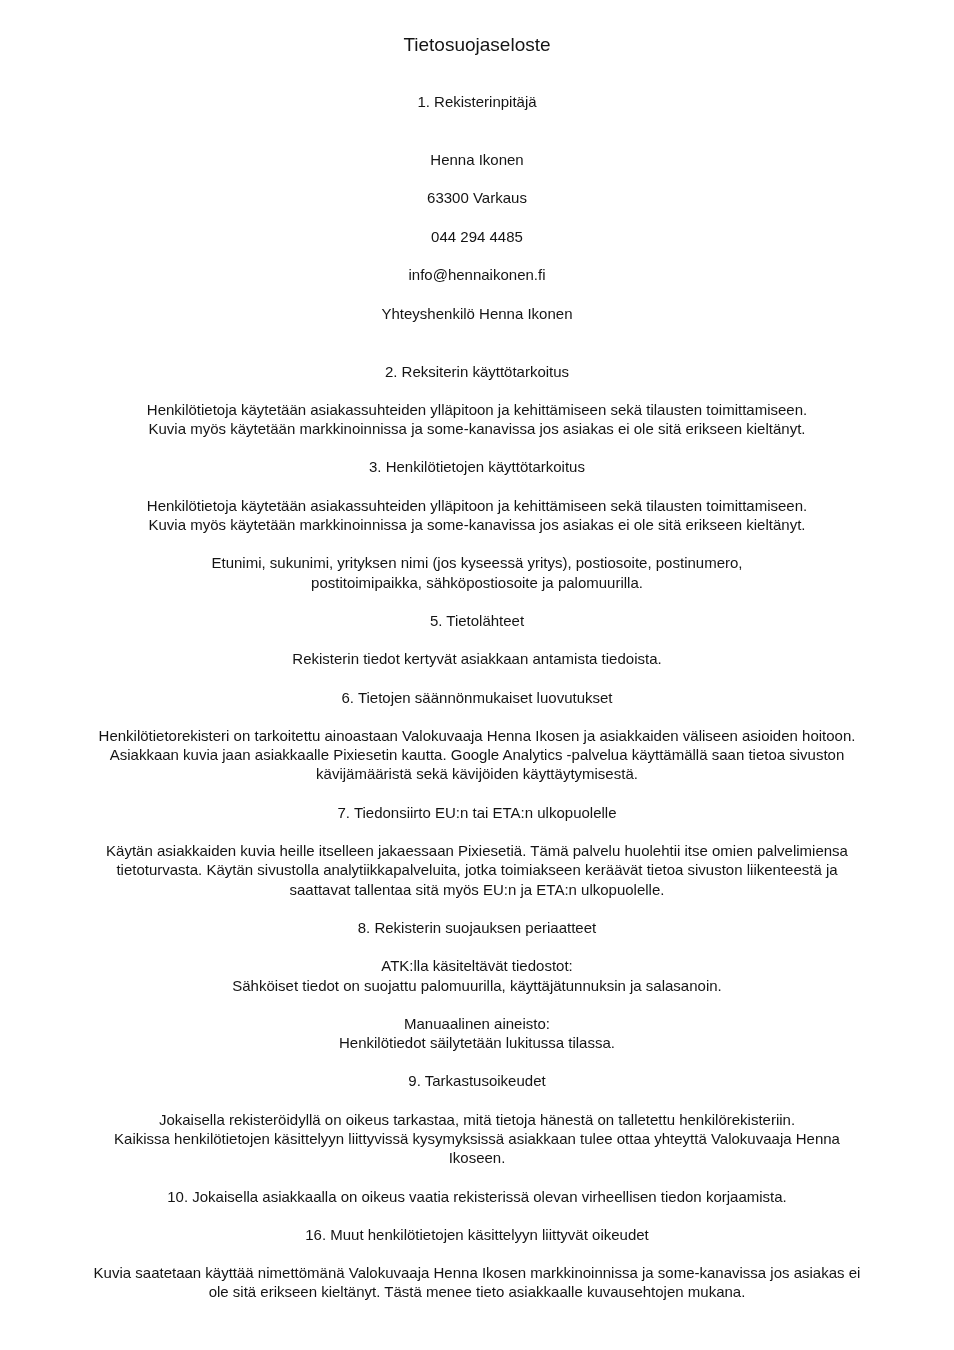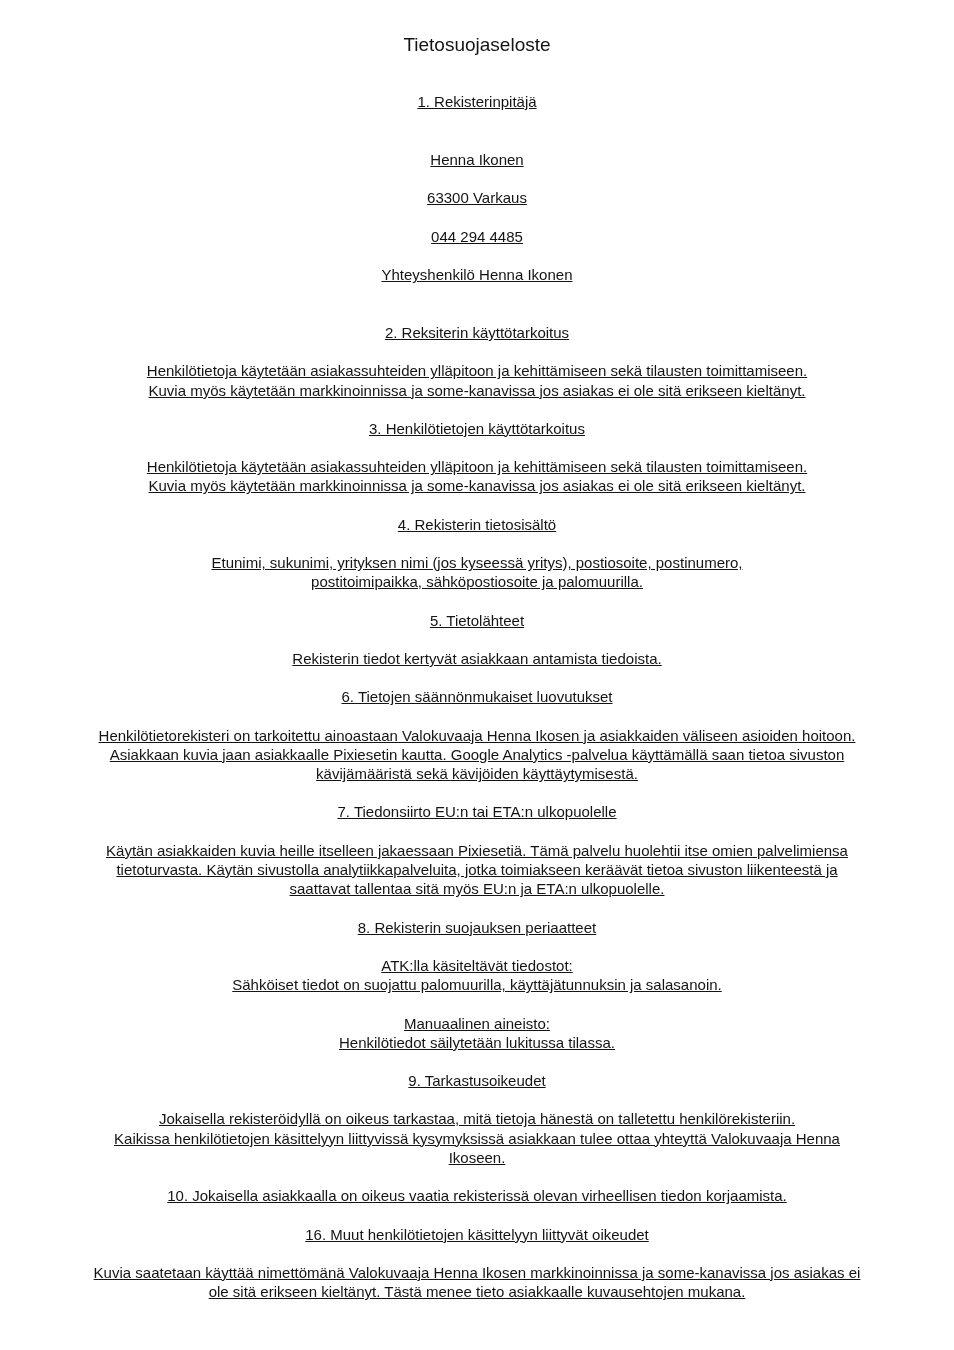--- a/index.html
+++ b/index.html
@@ -19,21 +19,21 @@
     font-size: 15px;
     line-height: 19.3px;
     overflow: hidden;
   }
   .doc-title {
     font-size: 19px;
     font-weight: 400;
     line-height: 21px;
     margin: 0 0 37px;
   }
-  .sec { margin: 8px; padding: 0; text-decoration: underline; }
+  .sec { margin: 8px; padding: 0; }
   .h {
     font-size: 15px;
     font-weight: 400;
     line-height: 19.3px;
     margin: 0 0 19px;
   }
   .para {
     margin: 0 0 19px;
     white-space: pre-line;
   }
@@ -45,38 +45,38 @@
 <div class="page">
 
   <h1 class="doc-title">Tietosuojaseloste</h1>
 
   <section class="sec">
     <h2 class="h">1. Rekisterinpitäjä</h2>
     <div class="para">
       <div class="contact-line">Henna Ikonen</div>
       <div class="contact-line">63300 Varkaus</div>
       <div class="contact-line">044 294 4485</div>
+      <div class="contact-line">info@hennaikonen.fi</div>
       <div class="contact-line">Yhteyshenkilö Henna Ikonen</div>
     </div>
   </section>
 
   <section class="sec">
     <h2 class="h">2. Reksiterin käyttötarkoitus</h2>
     <p class="para">Henkilötietoja käytetään asiakassuhteiden ylläpitoon ja kehittämiseen sekä tilausten toimittamiseen.
 Kuvia myös käytetään markkinoinnissa ja some-kanavissa jos asiakas ei ole sitä erikseen kieltänyt.</p>
   </section>
 
   <section class="sec">
     <h2 class="h">3. Henkilötietojen käyttötarkoitus</h2>
     <p class="para">Henkilötietoja käytetään asiakassuhteiden ylläpitoon ja kehittämiseen sekä tilausten toimittamiseen.
 Kuvia myös käytetään markkinoinnissa ja some-kanavissa jos asiakas ei ole sitä erikseen kieltänyt.</p>
   </section>
 
   <section class="sec">
-    <h2 class="h">4. Rekisterin tietosisältö</h2>
     <p class="para">Etunimi, sukunimi, yrityksen nimi (jos kyseessä yritys), postiosoite, postinumero,
 postitoimipaikka, sähköpostiosoite ja palomuurilla.</p>
   </section>
 
   <section class="sec">
     <h2 class="h">5. Tietolähteet</h2>
     <p class="para">Rekisterin tiedot kertyvät asiakkaan antamista tiedoista.</p>
   </section>
 
   <section class="sec">

